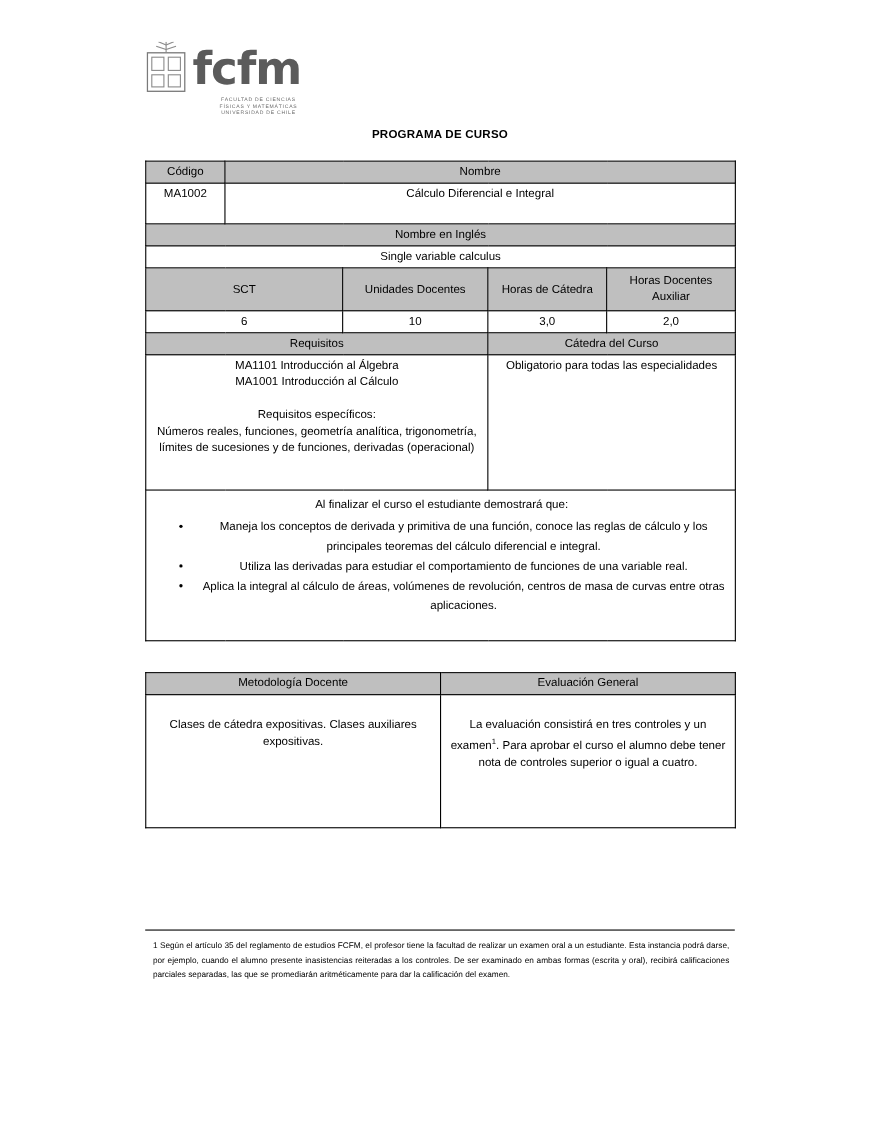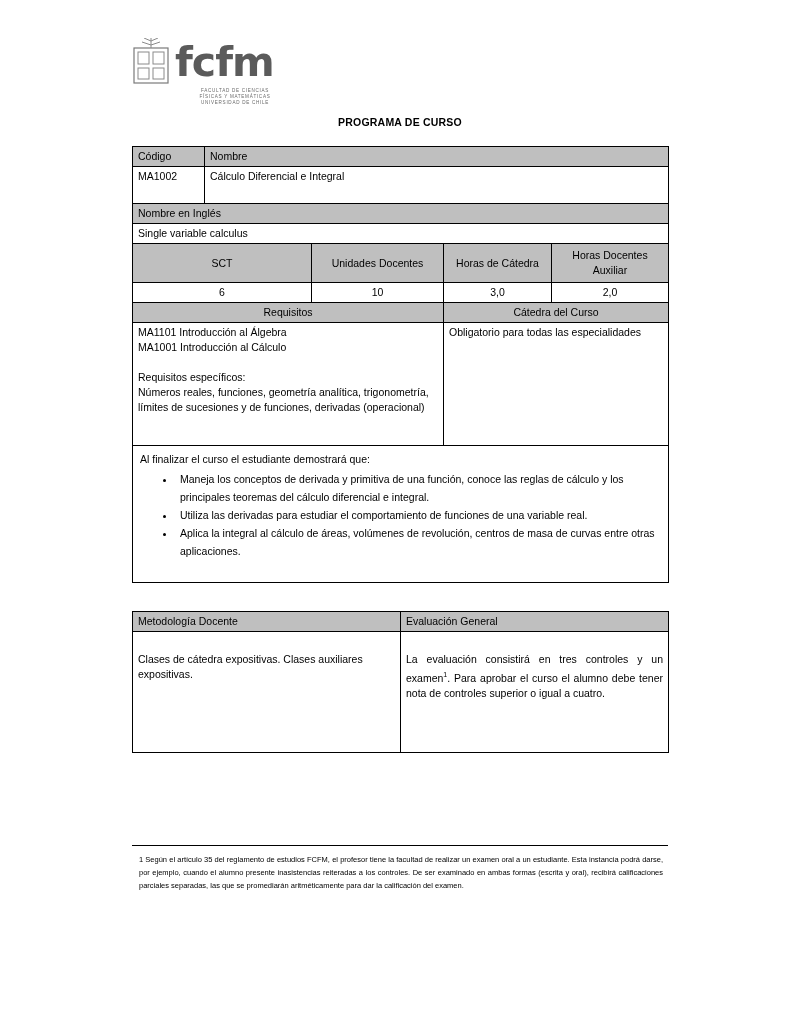--- a/index.html
+++ b/index.html
@@ -79,20 +79,21 @@
     position: absolute;
     border-collapse: collapse;
     table-layout: fixed;
     font-size: 10.5px;
   }
   .tbl td {
     border: 1px solid #000000;
     padding: 2px 5px;
     vertical-align: top;
     line-height: 15px;
+    text-align: center;
   }
   .hdr {
     background: #bfbfbf;
   }
   .ctr { text-align: center; }
 
   #table-main { left: 132px; top: 146px; width: 536px; }
   #table-method { left: 132px; top: 611px; width: 536px; }
 
   .cell-pad { padding: 3px 6px; }

